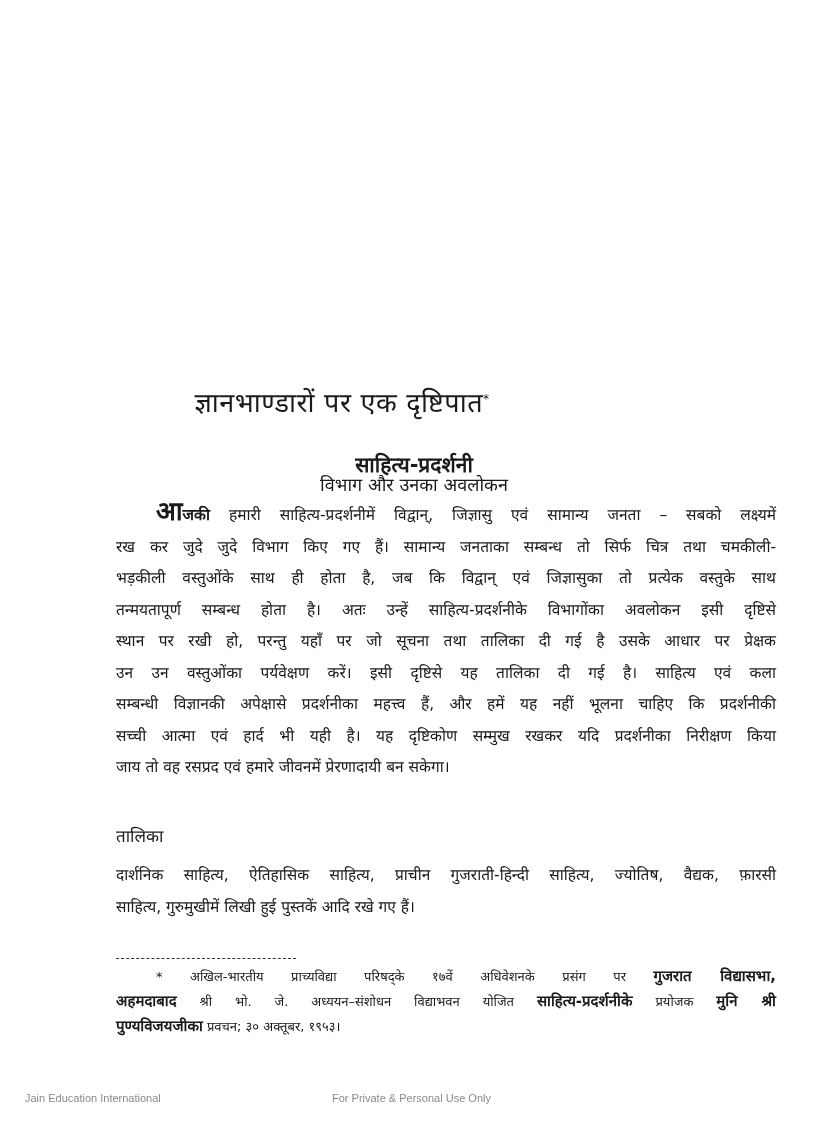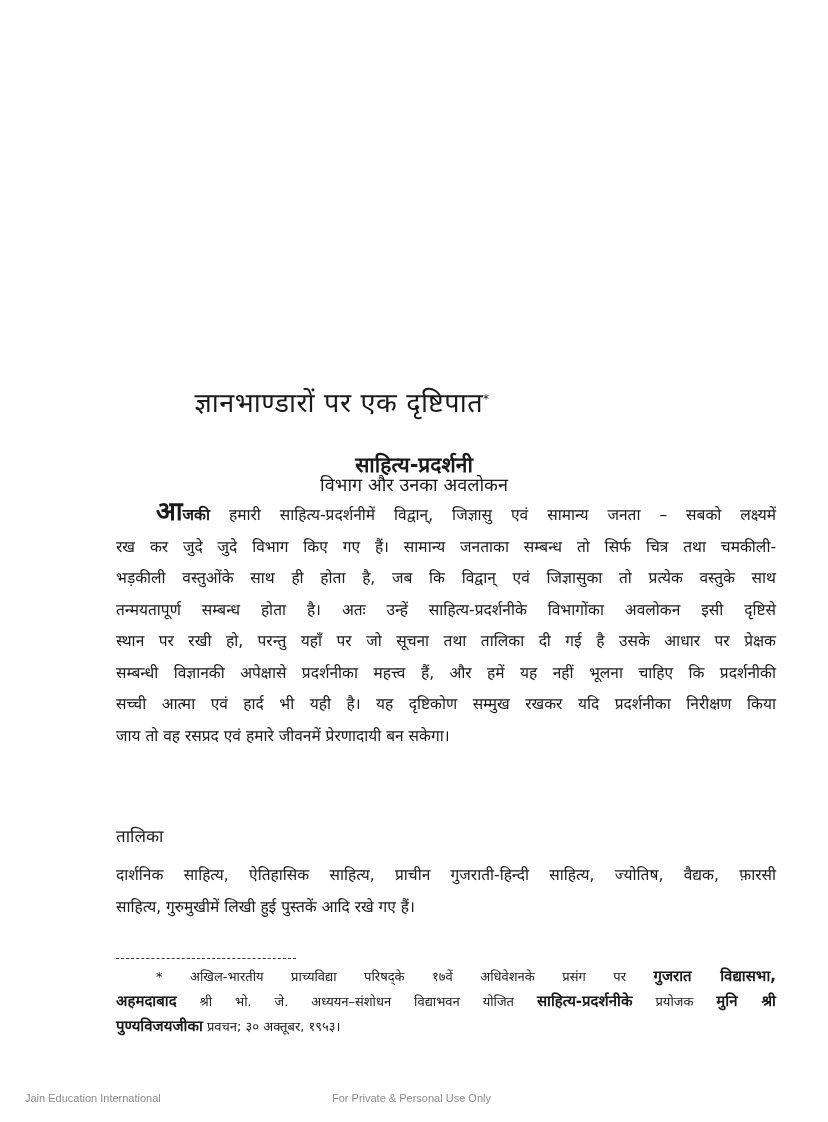--- a/index.html
+++ b/index.html
@@ -67,20 +67,21 @@
   <div class="subtitle">साहित्य-प्रदर्शनी</div>
 
   <div class="section-head">विभाग और उनका अवलोकन</div>
 
   <div class="body-text">
     <span class="line indent"><span class="dropcap">आ</span><span class="bold-lead">जकी</span><span> हमारी साहित्य-प्रदर्शनीमें विद्वान्, जिज्ञासु एवं सामान्य जनता – सबको लक्ष्यमें</span></span>
     <span class="line">रख कर जुदे जुदे विभाग किए गए हैं। सामान्य जनताका सम्बन्ध तो सिर्फ चित्र तथा चमकीली-</span>
     <span class="line">भड़कीली वस्तुओंके साथ ही होता है, जब कि विद्वान् एवं जिज्ञासुका तो प्रत्येक वस्तुके साथ</span>
     <span class="line">तन्मयतापूर्ण सम्बन्ध होता है। अतः उन्हें साहित्य-प्रदर्शनीके विभागोंका अवलोकन इसी दृष्टिसे</span>
     <span class="line">स्थान पर रखी हो, परन्तु यहाँ पर जो सूचना तथा तालिका दी गई है उसके आधार पर प्रेक्षक</span>
+    <span class="line">उन उन वस्तुओंका पर्यवेक्षण करें। इसी दृष्टिसे यह तालिका दी गई है। साहित्य एवं कला</span>
     <span class="line">सम्बन्धी विज्ञानकी अपेक्षासे प्रदर्शनीका महत्त्व हैं, और हमें यह नहीं भूलना चाहिए कि प्रदर्शनीकी</span>
     <span class="line">सच्ची आत्मा एवं हार्द भी यही है। यह दृष्टिकोण सम्मुख रखकर यदि प्रदर्शनीका निरीक्षण किया</span>
     <span class="line last">जाय तो वह रसप्रद एवं हमारे जीवनमें प्रेरणादायी बन सकेगा।</span>
   </div>
 
   <div class="table-head">तालिका</div>
 
   <div class="list">
     <span class="line">दार्शनिक साहित्य, ऐतिहासिक साहित्य, प्राचीन गुजराती-हिन्दी साहित्य, ज्योतिष, वैद्यक, फ़ारसी</span>
     <span class="line last">साहित्य, गुरुमुखीमें लिखी हुई पुस्तकें आदि रखे गए हैं।</span>

